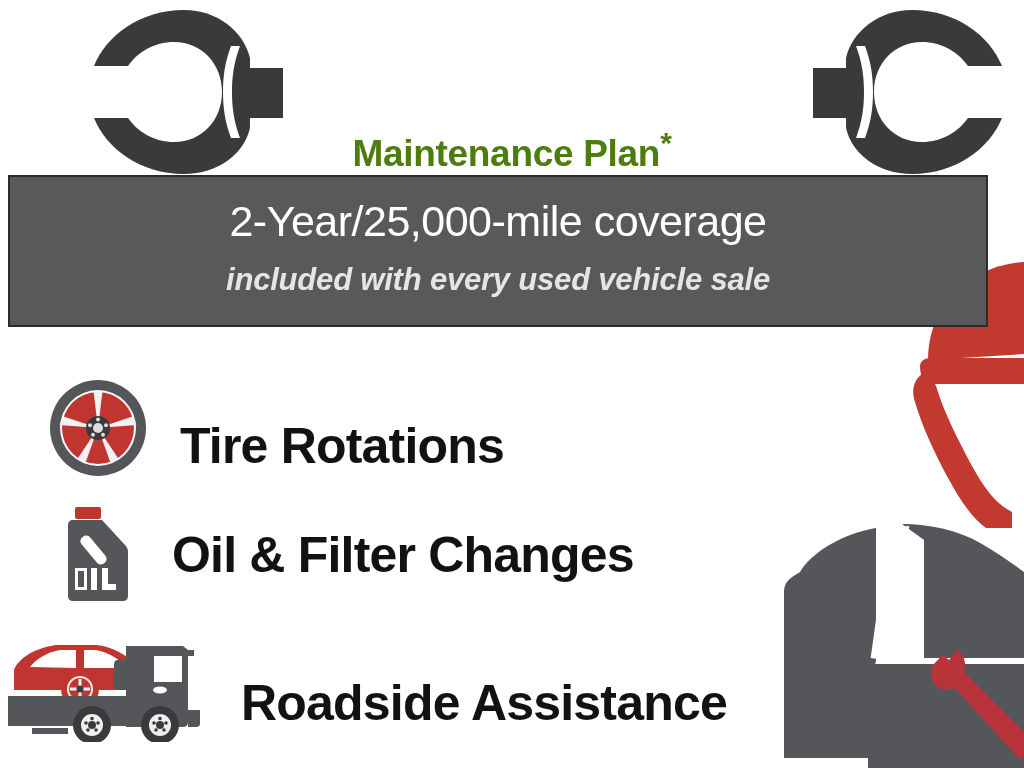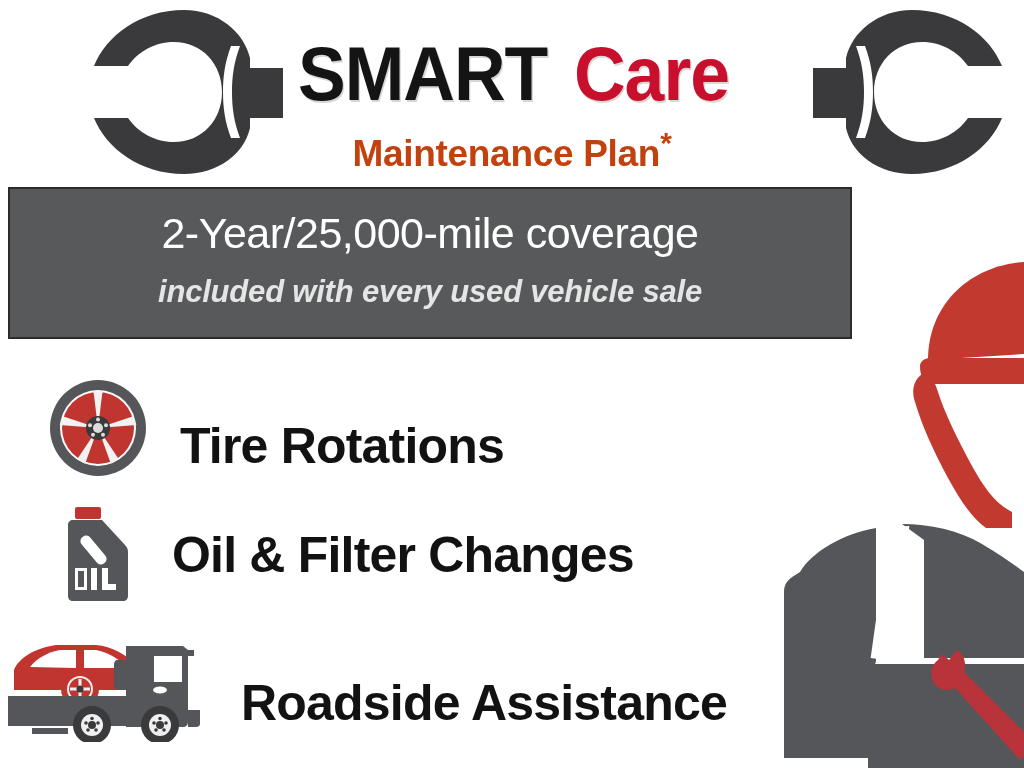--- a/index.html
+++ b/index.html
@@ -69,31 +69,31 @@
   #logo-subtitle {
     position: absolute;
     left: 0;
     top: 126px;
     width: 1024px;
     text-align: center;
     font-family: "Liberation Sans", sans-serif;
     font-weight: bold;
     font-size: 37px;
     letter-spacing: -0.3px;
-    color: #c2410c;
+    color: #4d7c0f;
     white-space: nowrap;
   }
   #logo-subtitle .asterisk { font-size: 30px; vertical-align: super; }
 
   
   #coverage-banner {
     position: absolute;
     left: 8px;
-    top: 187px;
-    width: 844px;
+    top: 175px;
+    width: 980px;
     height: 152px;
     background: #58595b;
     border: 2px solid #2b2b2d;
     box-sizing: border-box;
     z-index: 4;
   }
   #banner-line1 {
     position: absolute;
     left: 0; top: 20px;
     width: 100%;
@@ -177,23 +177,20 @@
         <path fill="#3a3a3c" d="M116 4 C150 4 176 26 182 52 L182 62 L215 62 L215 112 L182 112 L182 122
                  C176 148 150 168 116 168 C72 168 38 142 26 112 L60 112
                  C70 126 86 136 106 136 C134 136 154 114 154 86
                  C154 58 134 36 106 36 C86 36 70 46 60 60 L26 60
                  C38 30 72 4 116 4 Z"></path>
         <path fill="#ffffff" d="M172 40 C166 56 164 70 164 86 C164 102 166 116 172 132
                  C168 132 166 132 163 132 C157 116 155 102 155 86 C155 70 157 56 163 40 Z"></path>
       </g>
     </svg>
 
-    <div id="logo-wordmark">
-      <span id="brand-smart">SMART</span><span id="brand-care">Care</span>
-    </div>
 
     <div id="logo-subtitle"><span>Maintenance Plan</span><span class="asterisk">*</span></div>
   </div>
 
   <div id="coverage-banner">
     <div id="banner-line1">2-Year/25,000-mile coverage</div>
     <div id="banner-line2">included with every used vehicle sale</div>
   </div>
 
   <div class="feature-row" id="feature-row-0">

